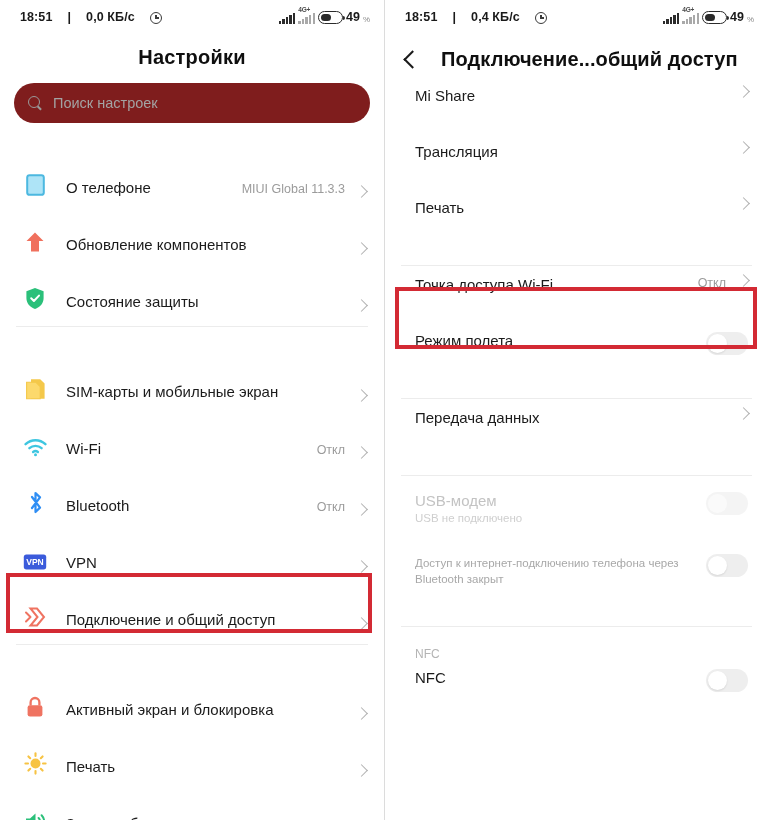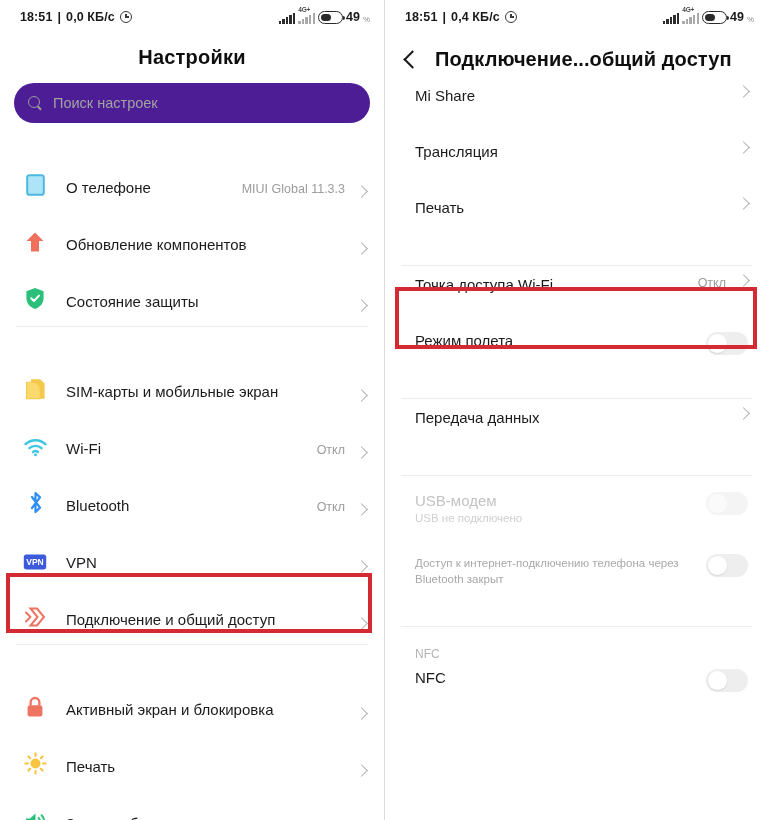--- a/index.html
+++ b/index.html
@@ -11,53 +11,53 @@
   }
   .screens { display: flex; width: 768px; height: 820px; }
   .phone { width: 384px; height: 820px; background: #fff; position: relative; overflow: hidden; }
   .phone.right { border-left: 1px solid #dcdcdc; }
 
   
   .statusbar {
     height: 34px; display: flex; align-items: center;
     justify-content: space-between; padding: 0 14px 0 20px;
   }
-  .sb-left { display: flex; align-items: center; gap: 5px; font-size: 12.5px; font-weight: bold; color: #1a1a1a; letter-spacing: .1px; }
+  .sb-left { display: flex; align-items: flex-end; gap: 15px; font-size: 12.5px; font-weight: bold; color: #1a1a1a; letter-spacing: .1px; }
   .sb-right { display: flex; align-items: flex-end; gap: 3px; }
   .alarm-ico { width: 12px; height: 12px; border: 1.4px solid #3a3a3a; border-radius: 50%; position: relative; display:inline-block; }
   .alarm-ico::after { content:""; position:absolute; width:3.5px; height:1.3px; background:#3a3a3a; top:4.3px; left:4.3px; }
   .alarm-ico::before { content:""; position:absolute; width:1.3px; height:3.5px; background:#3a3a3a; top:1.8px; left:4.5px; }
 
   .signal { display: flex; align-items: flex-end; gap: 1.2px; height: 11px; }
   .signal i { width: 2.4px; background: #2b2b2b; display: block; }
   .signal i:nth-child(1){height:3.5px}.signal i:nth-child(2){height:5.5px}
   .signal i:nth-child(3){height:7.5px}.signal i:nth-child(4){height:9.5px}.signal i:nth-child(5){height:11px}
   .signal.faded i { background: #a9a9a9; }
   .sig-wrap { position: relative; display:flex; align-items:flex-end; }
   .net-lbl { position:absolute; top:-7px; left:0px; font-size:6.5px; font-weight:bold; color:#4a4a4a; letter-spacing:-.2px;}
   .battery { width: 25px; height: 13px; border: 1.6px solid #2b2b2b; border-radius: 7px; position: relative; display:flex; align-items:center; }
   .battery::after { content:""; position:absolute; right:-3.4px; top:3.6px; width:2.2px; height:4.5px; background:#2b2b2b; border-radius:0 2px 2px 0; }
   .battery b { display:block; height:7.5px; width:10px; background:#2b2b2b; border-radius:4px; margin-left:2.2px; }
   .batt-num { font-size: 12.5px; font-weight: bold; color: #1a1a1a; }
   .batt-pct { font-size: 8px; color: #8a8a8a; }
 
   
   .title-left { text-align: center; font-size: 20px; font-weight: bold; color: #0f0f0f; padding-top: 12px; letter-spacing: .2px; }
-  .title-right { display: flex; align-items: center; padding: 14px 0 0 14px; gap: 14px; }
+  .title-right { display: flex; align-items: center; padding: 14px 0 0 14px; gap: 20px; }
   .back-arrow { width: 22px; height: 22px; position: relative; flex: none; }
   .back-arrow::before {
     content:""; position:absolute; left:7px; top:4px; width: 11px; height: 11px;
     border-left: 2.2px solid #1a1a1a; border-bottom: 2.2px solid #1a1a1a;
     transform: rotate(45deg);
   }
   .title-right-text { font-size: 20px; font-weight: bold; color: #0f0f0f; letter-spacing: .1px; }
 
   
   .search {
-    margin: 14px 14px 0 14px; height: 40px; background: #4c1d95;
+    margin: 14px 14px 0 14px; height: 40px; background: #7f1d1d;
     border-radius: 20px; display: flex; align-items: center; padding: 0 14px; gap: 11px;
   }
   .srch-ico { width: 14px; height: 14px; position: relative; flex: none; }
   .srch-ico::before { content:""; position:absolute; width:10px; height:10px; border:1.6px solid #9a9a9a; border-radius:50%; top:0; left:0; }
   .srch-ico::after { content:""; position:absolute; width:5px; height:1.6px; background:#9a9a9a; transform:rotate(45deg); top:11px; left:8.5px; }
   .srch-ph { color: #a3a3a3; font-size: 14.5px; }
 
   
   .list { padding: 0; }
   .row {

